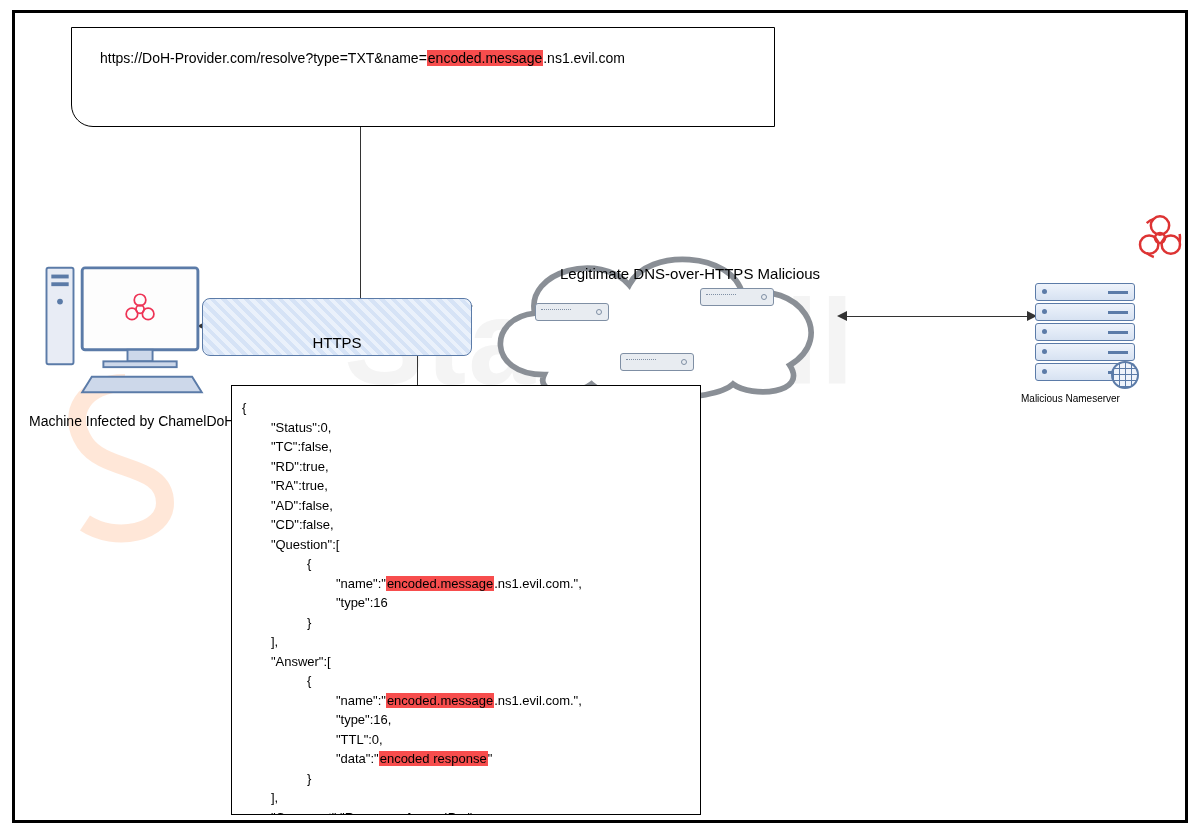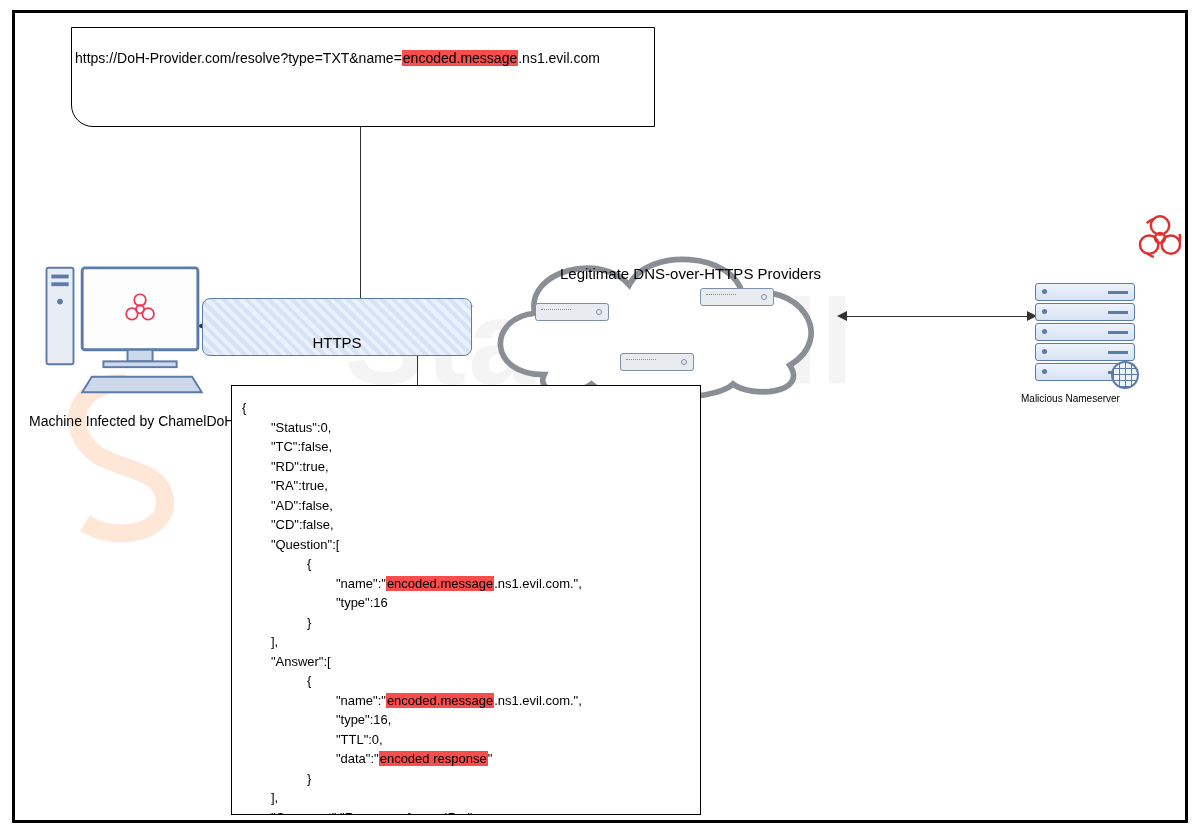--- a/index.html
+++ b/index.html
@@ -36,26 +36,26 @@
     width: 200px;
     height: 200px;
     pointer-events: none;
   }
   .watermark-logo svg path { stroke: rgba(255,160,100,0.25); fill: none; stroke-width: 18; }
 
   
   .url-box {
     position: absolute;
     top: 14px; left: 56px;
-    width: 584px;
+    width: 704px;
     height: 100px;
     border: 1px solid #000;
     border-bottom-left-radius: 22px;
     background: #fff;
-    padding: 22px 3px;
+    padding: 22px 28px;
     font-size: 14px;
     font-family: Arial, sans-serif;
     z-index: 5;
   }
   .hl {
     background: #f74d4d;
     padding: 0 1px;
   }
 
   
@@ -234,21 +234,21 @@
       <path d="M 80 150
                C 20 150 20 90 70 85
                C 60 40 140 20 170 55
                C 190 15 280 20 290 65
                C 350 50 390 110 340 140
                C 360 170 300 175 280 160
                C 260 180 150 180 130 160
                C 110 175 70 170 80 150 Z" fill="#ffffff" stroke="#8a8f96" stroke-width="6"></path>
     </svg>
   </div>
-  <div class="cloud-label">Legitimate DNS-over-HTTPS Providers</div>
+  <div class="cloud-label">Legitimate DNS-over-HTTPS Malicious</div>
   <div class="server-mini" style="left:520px; top:290px;">
       <span class="dot"></span>
     </div>
   <div class="server-mini" style="left:685px; top:275px;">
       <span class="dot"></span>
     </div>
   <div class="server-mini" style="left:605px; top:340px;">
       <span class="dot"></span>
     </div>
 

